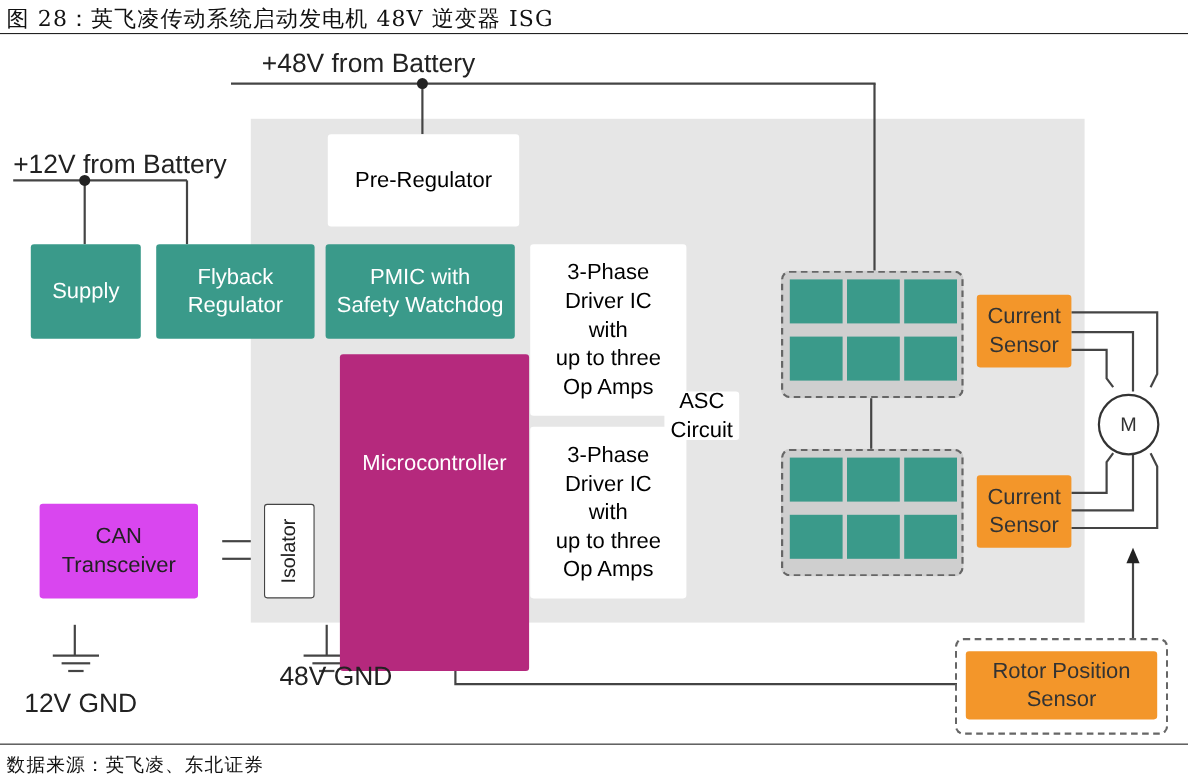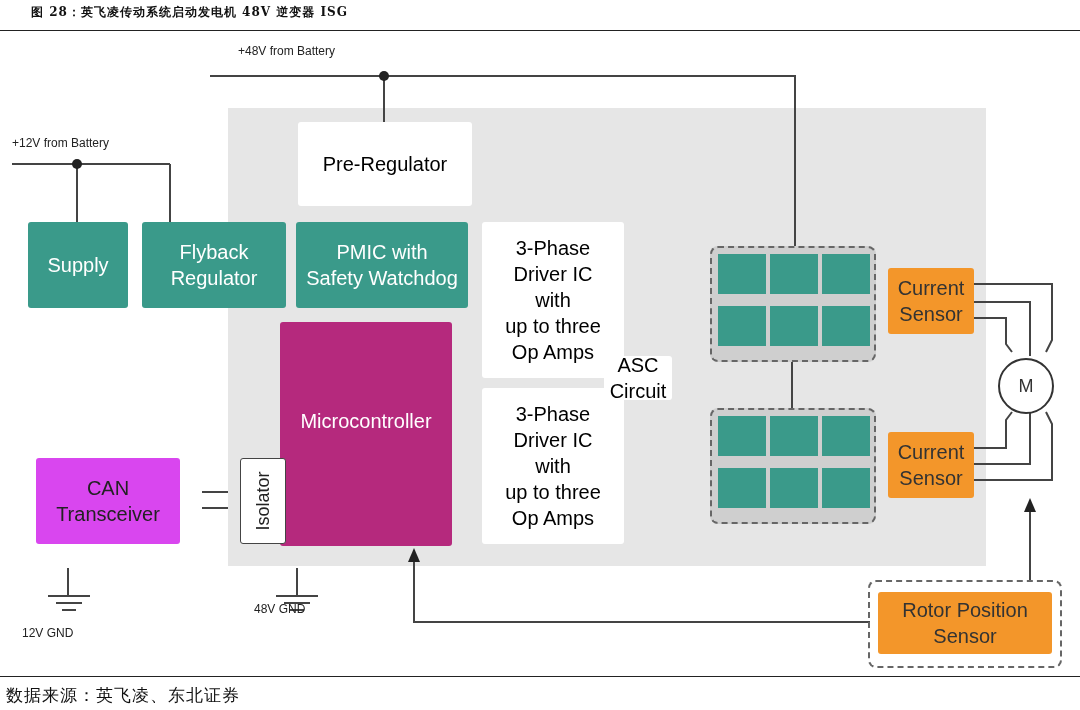--- a/index.html
+++ b/index.html
@@ -1,27 +1,27 @@
 <!DOCTYPE html>
 <html><head>
 <meta charset="utf-8">
 <style>
   html,body{margin:0;padding:0;background:#fff;}
   body{width:1080px;height:710px;position:relative;overflow:hidden;font-family:"Liberation Sans",sans-serif;}
-  .title{position:absolute;left:6px;top:4px;font-family:"DejaVu Serif","Liberation Serif",serif;font-weight:bold;font-size:12px;color:#111;letter-spacing:1px;margin-left:25px;}
+  .title{position:absolute;left:6px;top:4px;font-family:"DejaVu Serif","Liberation Serif",serif;font-weight:normal;font-size:20px;color:#111;letter-spacing:1px;}
   .rule{position:absolute;left:0;width:1080px;height:1px;background:#222;}
   .src{position:absolute;left:6px;top:684px;font-family:"DejaVu Serif","Liberation Serif",serif;font-size:17px;color:#111;letter-spacing:1px;}
   .panel{position:absolute;left:228px;top:108px;width:758px;height:458px;background:#e6e6e6;}
   .box{position:absolute;display:flex;align-items:center;justify-content:center;text-align:center;font-size:20px;line-height:26px;border-radius:3px;box-sizing:border-box;white-space:pre-line;}
   .teal{background:#3a9a8a;color:#fff;}
   .white{background:#fff;color:#000000;}
   .magenta{background:#b5297d;color:#fff;}
   .yellow{background:#d946ef;color:#222;}
   .orange{background:#f3962a;color:#333;}
-  .lbl{position:absolute;font-size:12px;color:#222;white-space:nowrap;}
+  .lbl{position:absolute;font-size:24px;color:#222;white-space:nowrap;}
   svg.wires{position:absolute;left:0;top:0;}
   .iso{position:absolute;left:240px;top:458px;width:46px;height:86px;background:#fff;border:1.5px solid #444;border-radius:3px;box-sizing:border-box;}
   .iso span{position:absolute;left:50%;top:50%;transform:translate(-50%,-50%) rotate(-90deg);font-size:18px;color:#222;white-space:nowrap;}
   .bank{position:absolute;border:2px dashed #666;border-radius:8px;background:#cfcfcf;box-sizing:border-box;}
   .cell{position:absolute;width:48px;height:40px;background:#3a9a8a;}
   .motor{position:absolute;left:998px;top:358px;width:52px;height:52px;border:2px solid #333;border-radius:50%;background:#fff;display:flex;align-items:center;justify-content:center;font-size:18px;color:#333;}
   .rps-frame{position:absolute;left:868px;top:580px;width:194px;height:88px;border:2px dashed #666;border-radius:8px;box-sizing:border-box;}
 </style>
 </head>
 <body>
@@ -90,21 +90,21 @@
 <div class="box white" style="left:482px;top:222px;width:142px;height:156px">3-Phase
 Driver IC
 with
 up to three
 Op Amps</div>
 <div class="box white" style="left:482px;top:388px;width:142px;height:156px">3-Phase
 Driver IC
 with
 up to three
 Op Amps</div>
-<div class="box magenta" style="left:280px;top:322px;width:172px;height:224px;align-items:flex-start;padding-top:86px">Microcontroller</div>
+<div class="box magenta" style="left:309px;top:322px;width:172px;height:288px;align-items:flex-start;padding-top:86px">Microcontroller</div>
 <div class="box yellow" style="left:36px;top:458px;width:144px;height:86px">CAN
 Transceiver</div>
 <div class="iso">
     <span>Isolator</span>
   </div>
 <div class="box white" style="left:604px;top:356px;width:68px;height:44px">ASC
 Circuit</div>
 
 <div class="bank" style="left:710px;top:246px;width:166px;height:116px">
   <div class="cell" style="left:6px;top:6px"></div>

